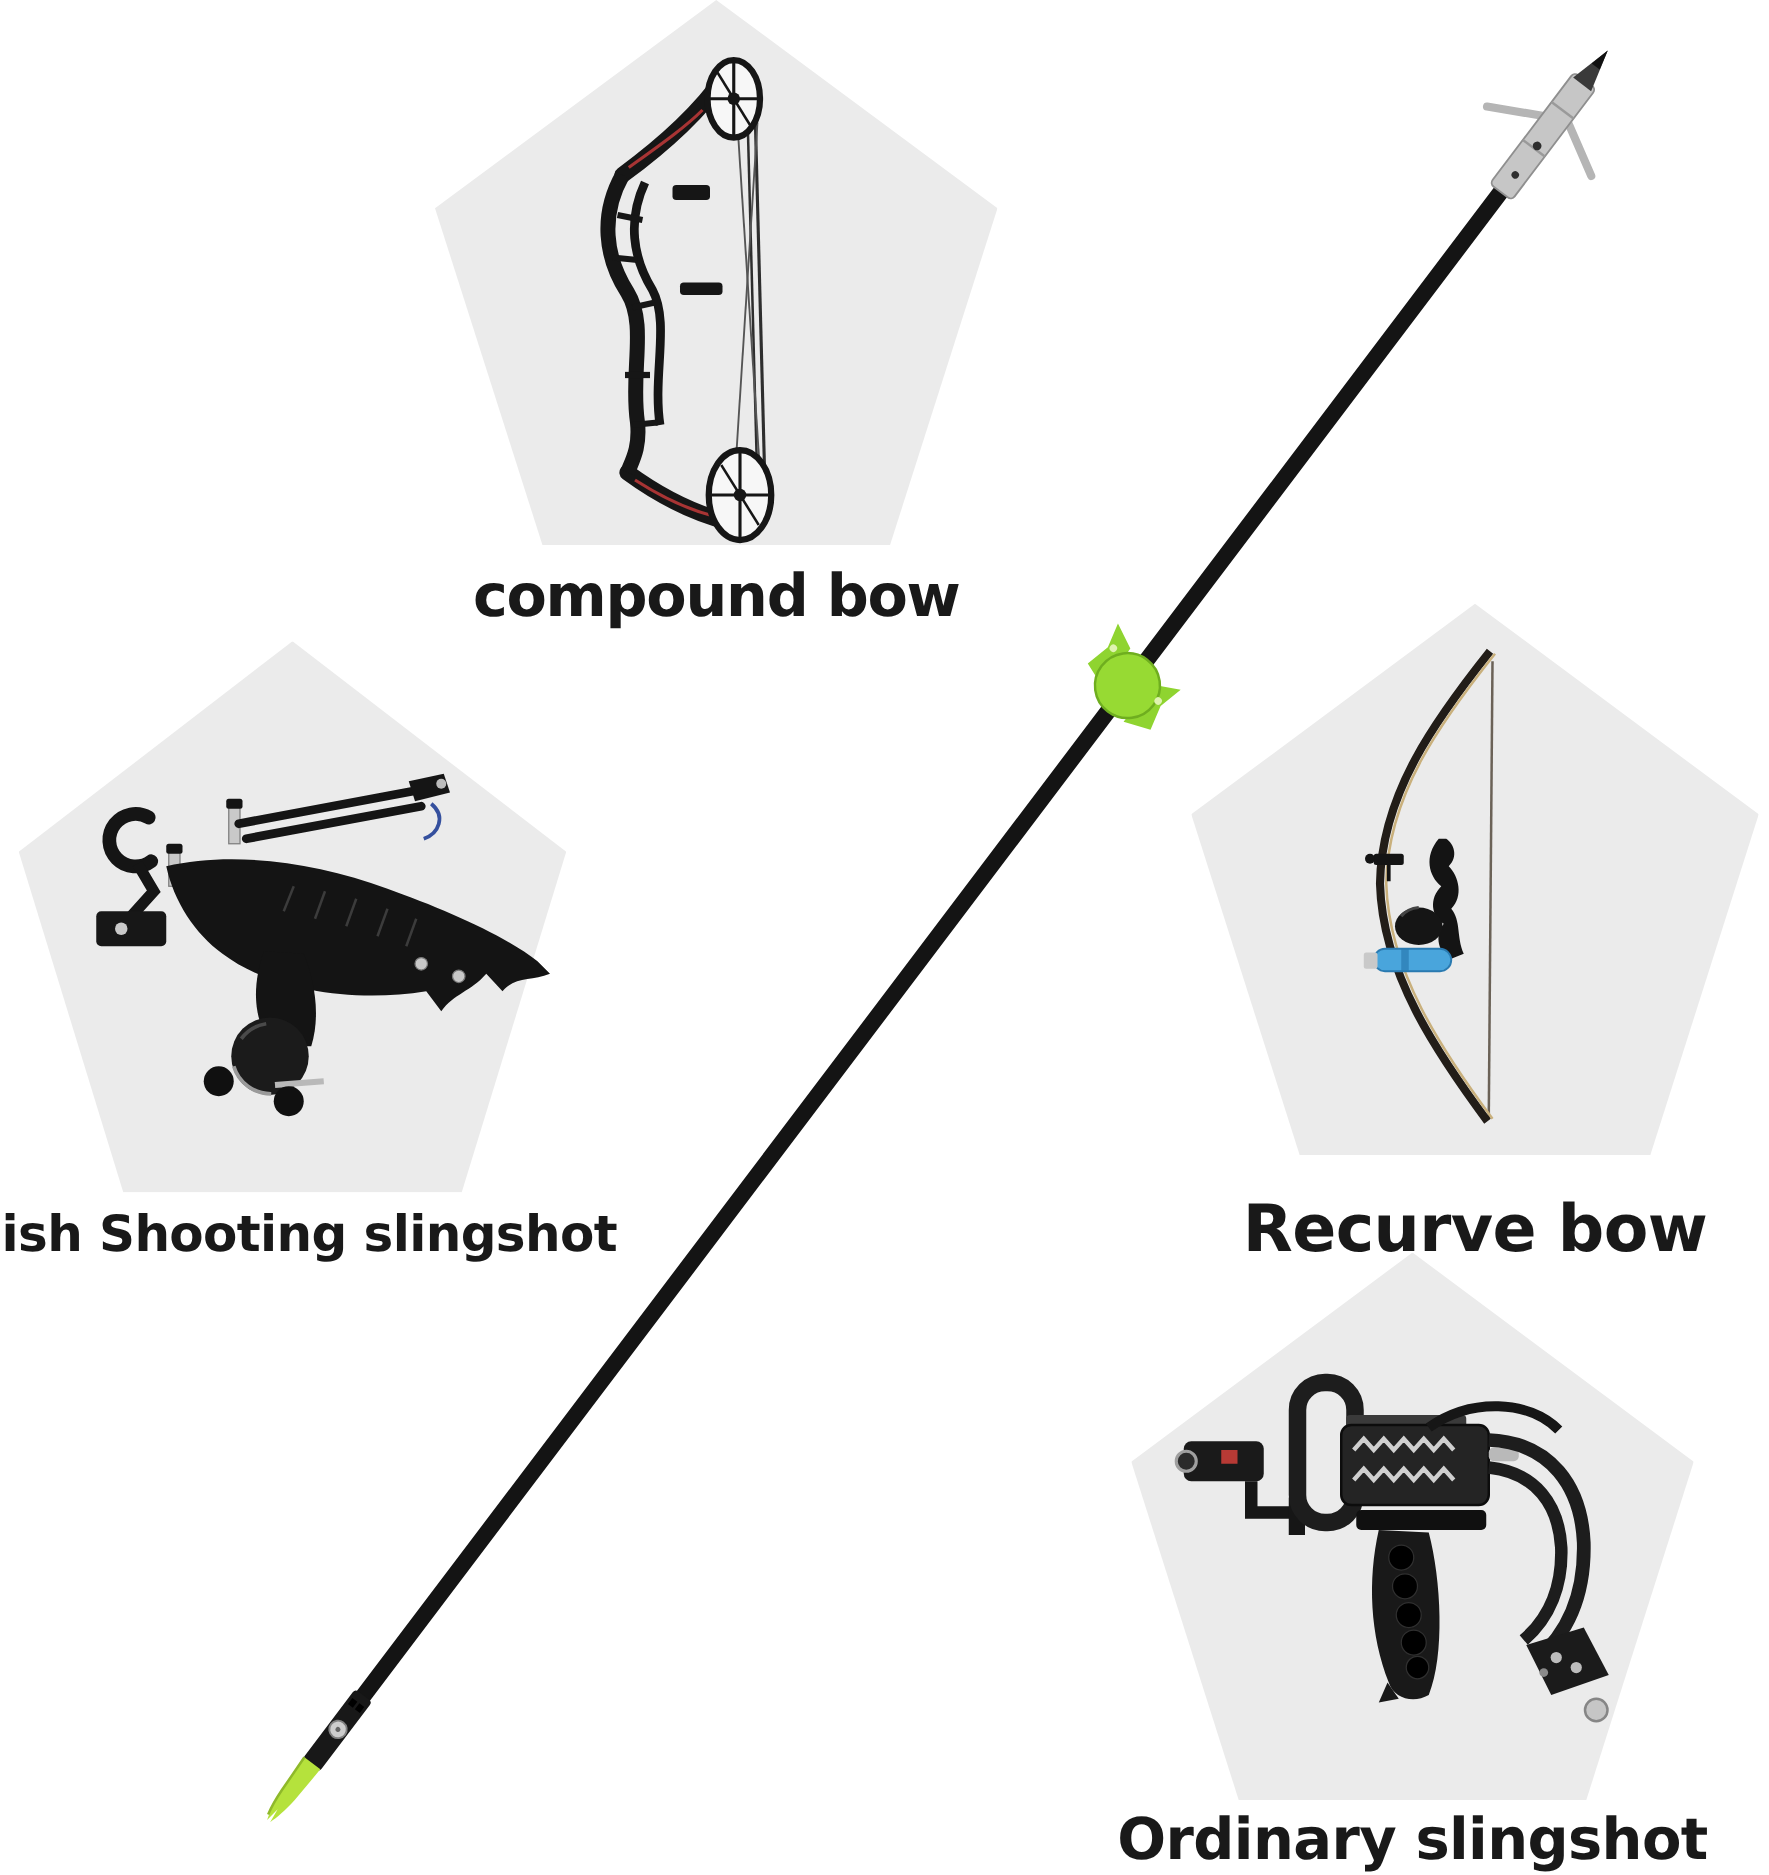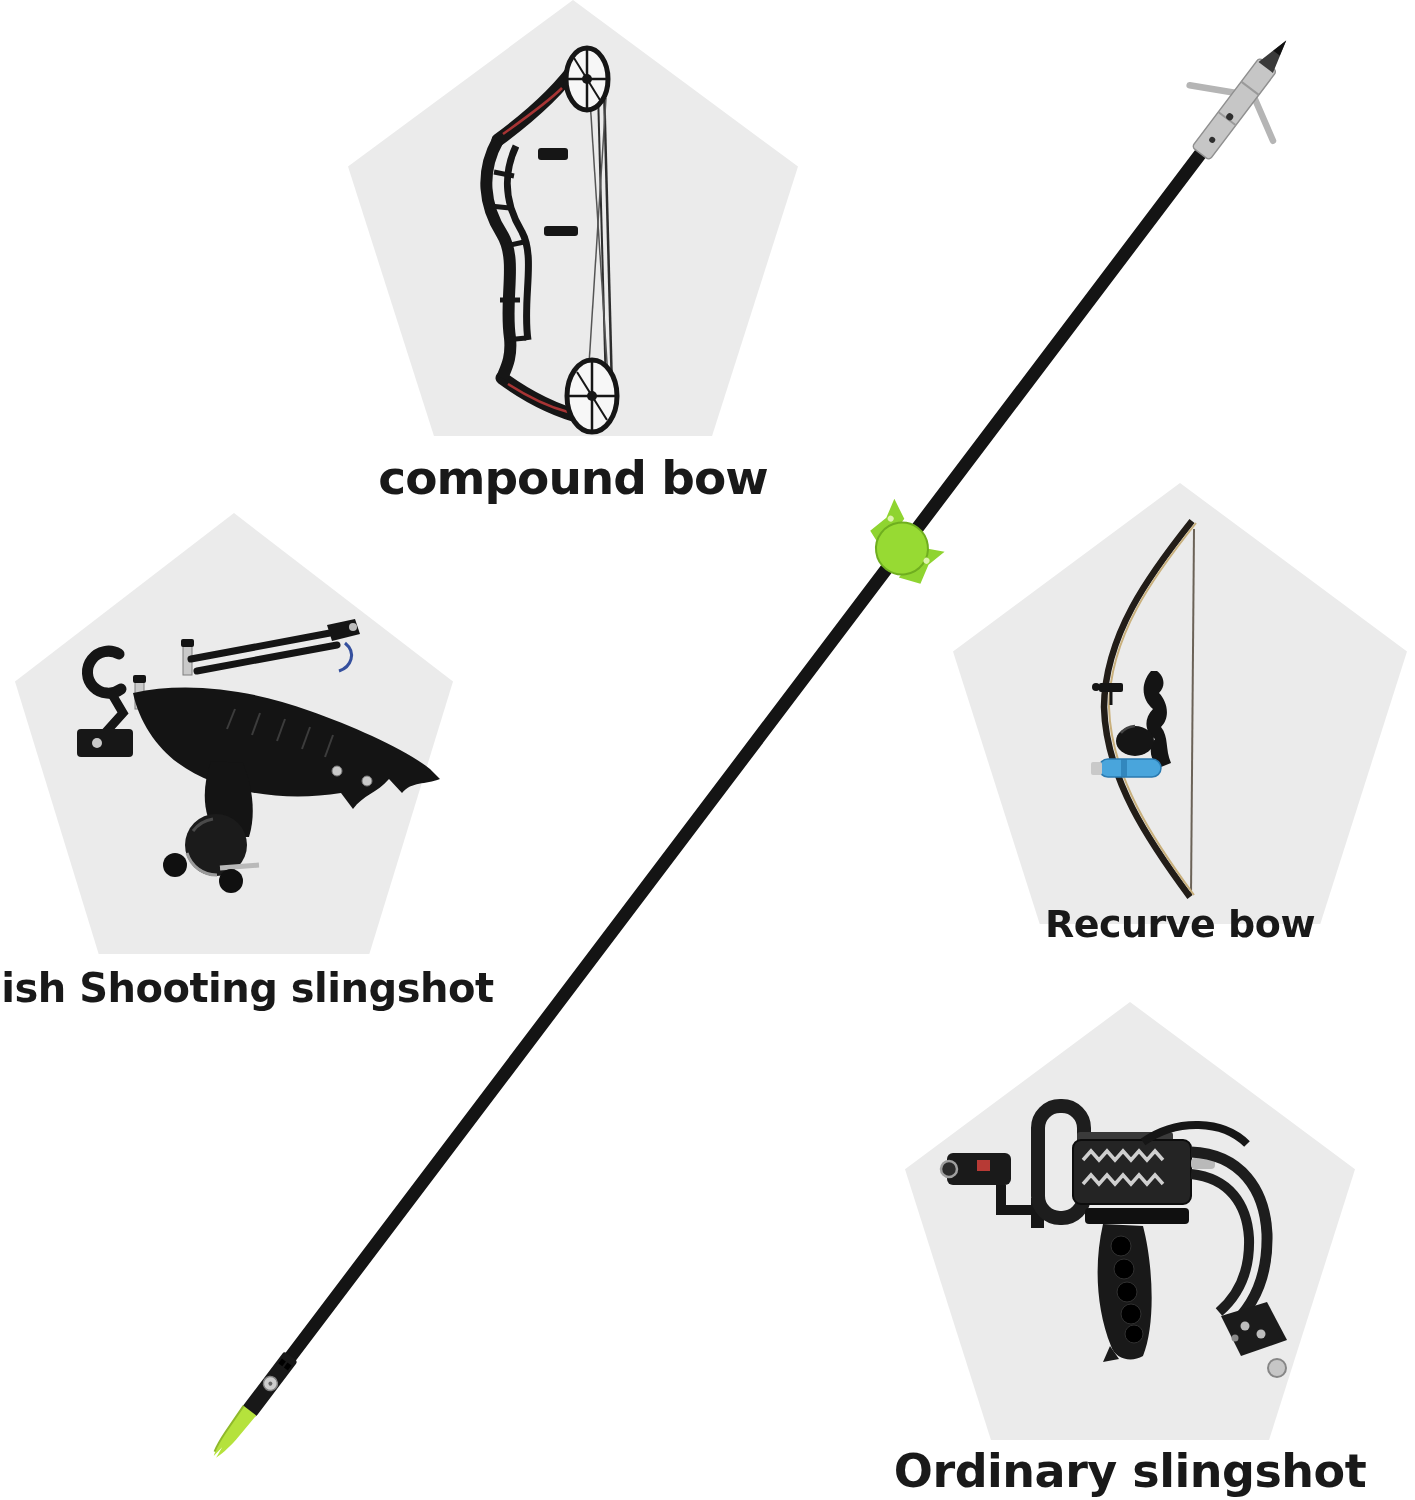--- a/index.html
+++ b/index.html
@@ -22,21 +22,21 @@
     position:absolute;left:50%;transform:translateX(-50%);
     white-space:nowrap;font-weight:700;color:#191919;
     letter-spacing:-0.5px;line-height:1.1;
   }
   
   .badge-compound{left:348px;top:0;width:450px;height:436px;}
   .badge-compound .caption{top:452px;font-size:47px;letter-spacing:-1px;}
   .badge-fish{left:15px;top:513px;width:438px;height:441px;}
   .badge-fish .caption{top:453px;font-size:40px;}
   .badge-recurve{left:953px;top:483px;width:454px;height:441px;}
-  .badge-recurve .caption{top:421px;font-size:38px;}
+  .badge-recurve .caption{top:473px;font-size:52px;}
   .badge-ordinary{left:905px;top:1002px;width:450px;height:438px;}
   .badge-ordinary .caption{top:444px;font-size:46px;}
   .arrow-overlay{position:absolute;left:0;top:0;pointer-events:none;}
 </style>
 </head>
 <body>
 
 <div class="canvas">
 
   <figure class="badge badge-compound">

